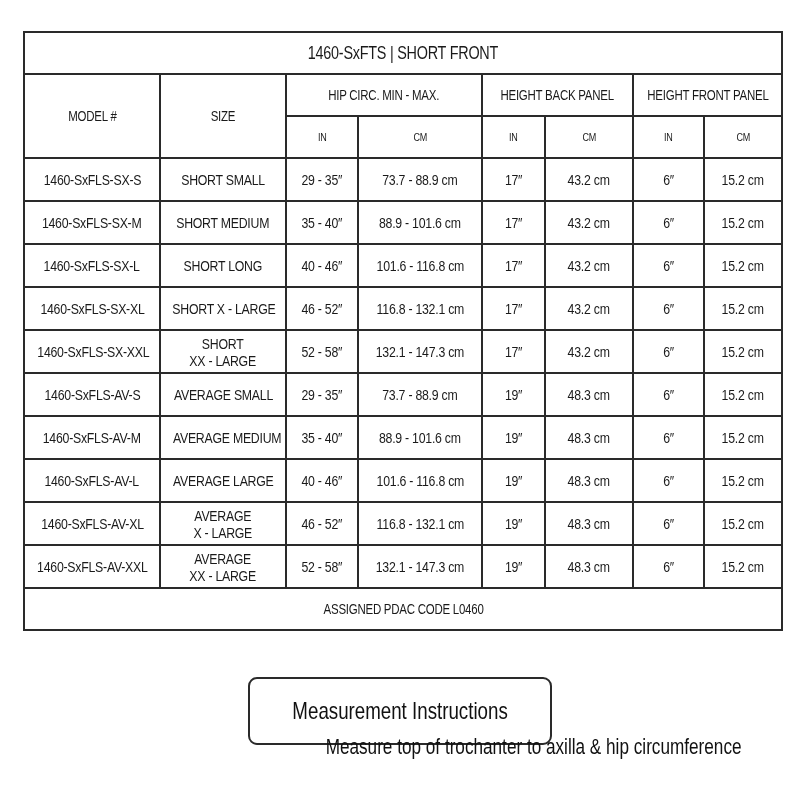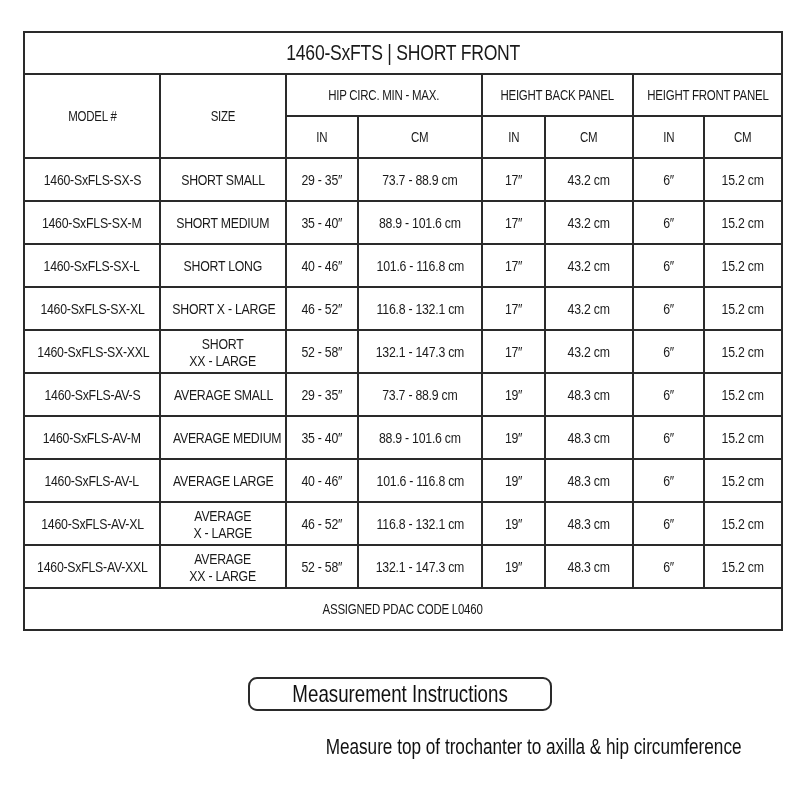--- a/index.html
+++ b/index.html
@@ -7,30 +7,30 @@
            font-family: "Liberation Sans", sans-serif; color: #1a1a1a; }
     .sheet { position: absolute; left: 23px; top: 31px; width: 758px; }
     table.size-table { border-collapse: collapse; width: 758px; table-layout: fixed;
                        font-family: "Liberation Sans", sans-serif; }
     table.size-table td, table.size-table th {
       border: 2px solid #2a2a2a; text-align: center; vertical-align: middle;
       padding: 0; font-size: 14px; font-weight: normal; color: #1a1a1a;
       letter-spacing: -0.3px; transform-origin: center;
     }
     table.size-table .cond { display: inline-block; transform: scaleX(0.82); white-space: nowrap; }
-    table.size-table .title-cell { height: 40px; font-size: 22px; margin-left: 45px; }
+    table.size-table .title-cell { height: 40px; font-size: 18px; margin-left: 45px; }
     table.size-table .title-cell .cond { transform: scaleX(0.8); }
     table.size-table .hdr1 { height: 40px; font-size: 14px; border-radius: 9px; }
-    table.size-table .hdr2 { height: 40px; font-size: 14px; }
+    table.size-table .hdr2 { height: 40px; font-size: 11px; }
     table.size-table .data td { height: 41px; font-size: 15px; }
     table.size-table .data .size-cell { line-height: 17px; }
     table.size-table .footer-cell { height: 40px; font-size: 14px; }
     .instr-wrap { position: absolute; left: 0; width: 800px; top: 677px; text-align: center; }
     .instr-box { display: inline-block; border: 2px solid #2a2a2a; border-radius: 9px;
-                 padding: 1px 12px; font-size: 24px; color: #111; }
+                 padding: 18px 12px; font-size: 24px; color: #111; }
     .instr-box .cond { display: inline-block; transform: scaleX(0.78); white-space: nowrap; }
     .instr-text { position: absolute; left: 0; width: 800px; top: 734px; text-align: right;
                   font-size: 22px; color: #111; }
     .instr-text .cond { display: inline-block; transform: scaleX(0.78); white-space: nowrap; }
   </style>
 </head>
 <body>
 
 <div class="sheet">
   <table class="size-table">

